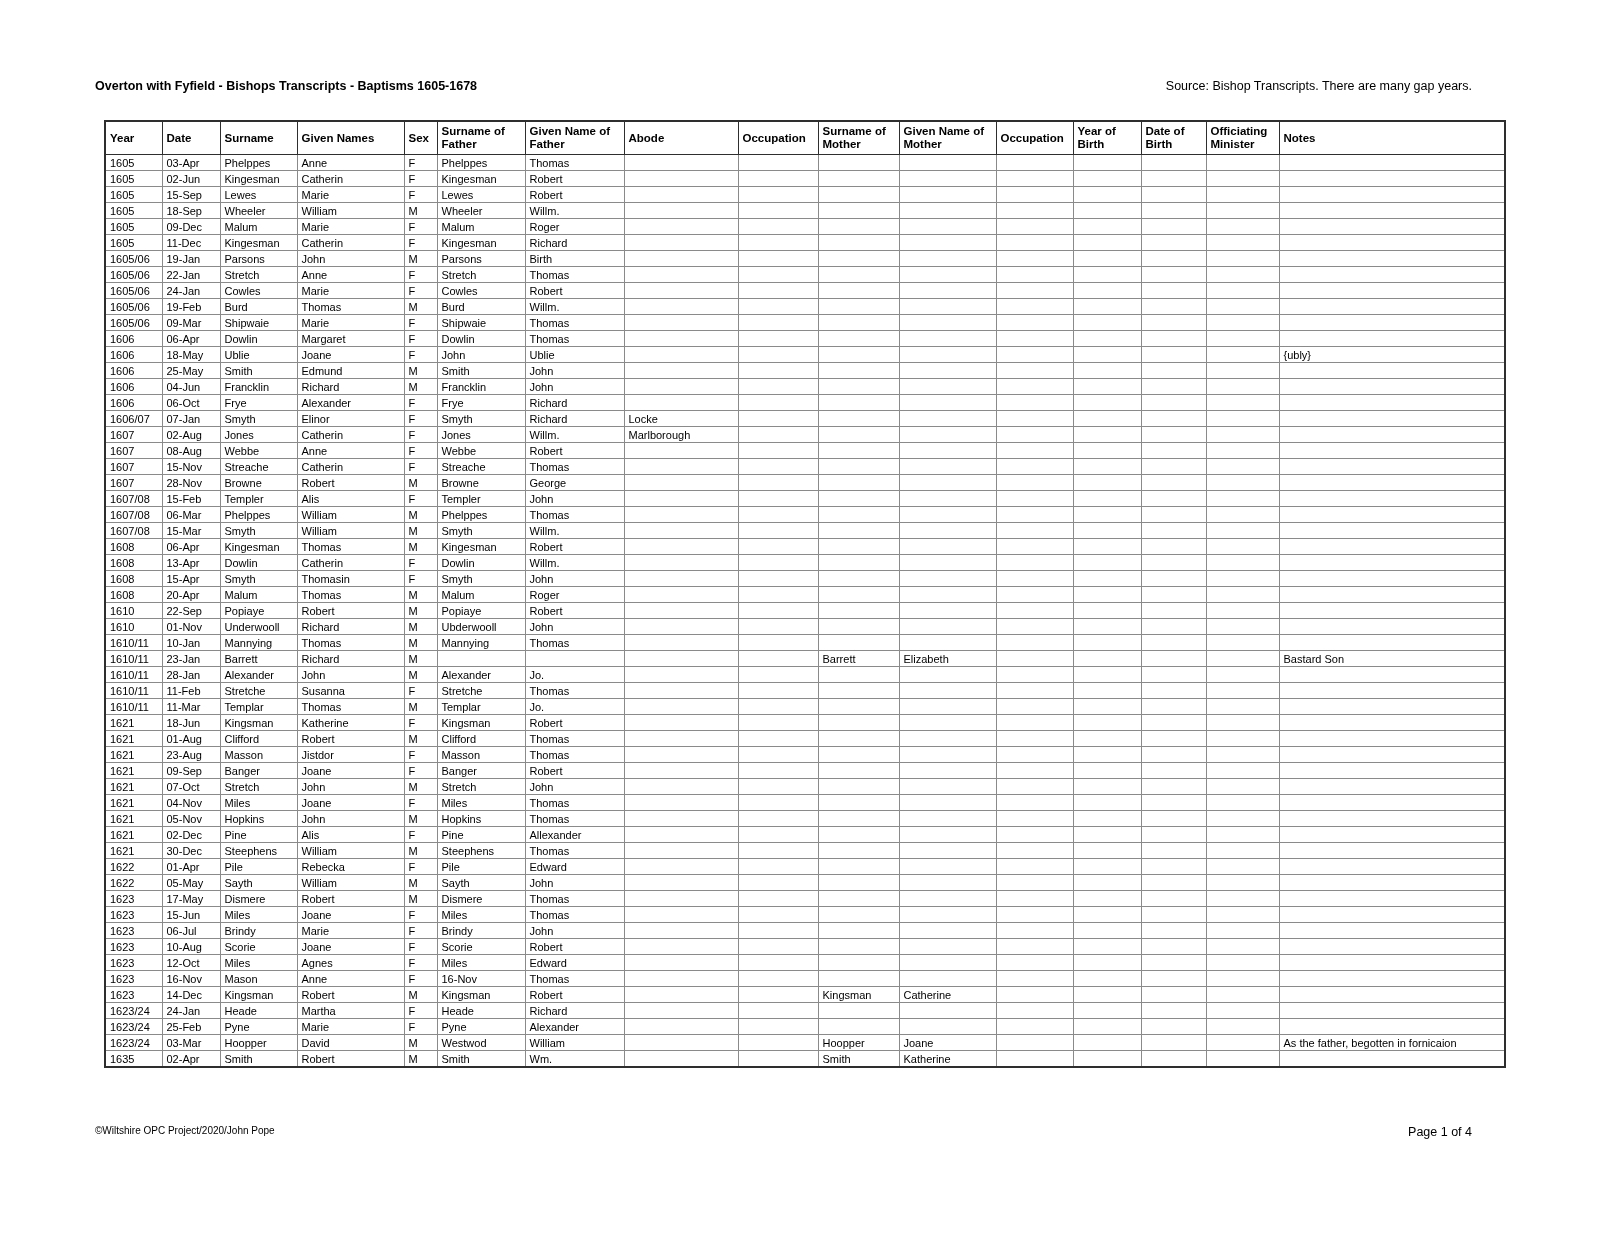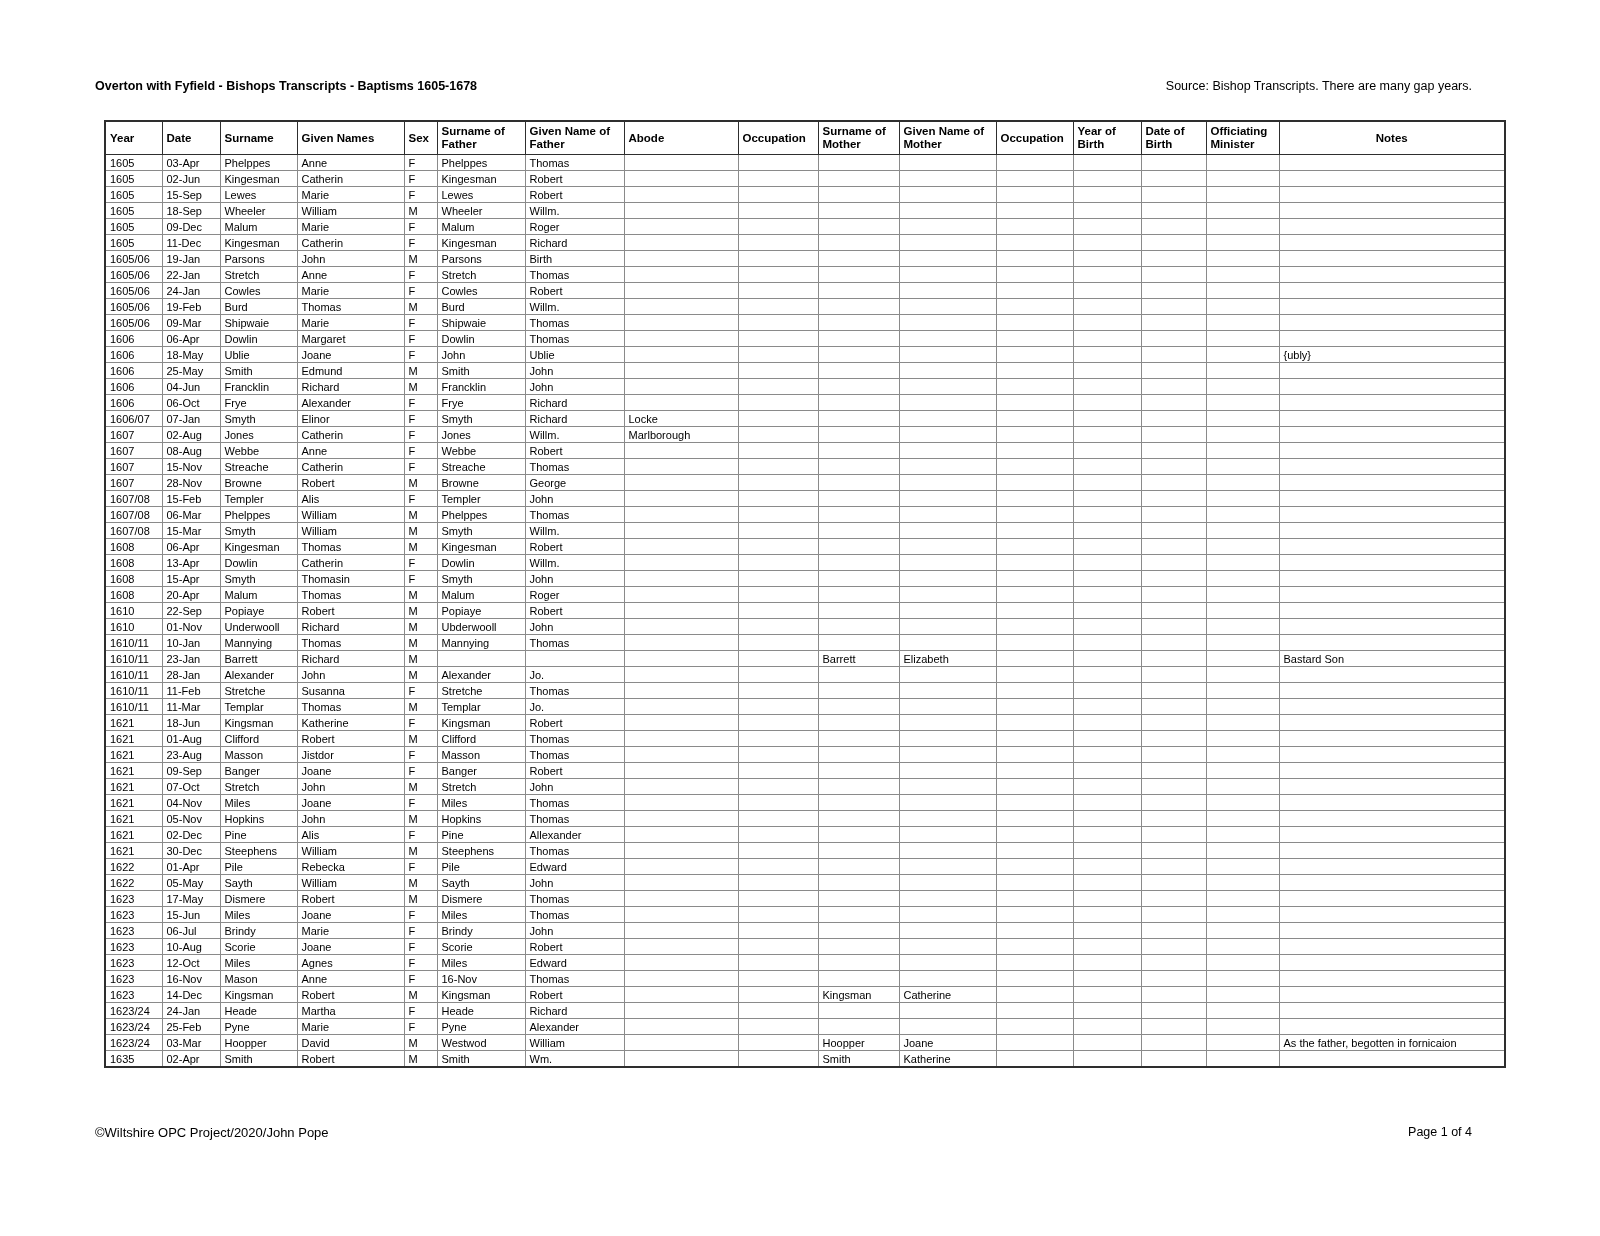--- a/index.html
+++ b/index.html
@@ -19,28 +19,28 @@
   table.records{
     border-collapse:collapse;table-layout:fixed;width:1400px;
     border:2px solid #2e2e2e;
   }
   table.records th{
     border:1px solid #2e2e2e;border-bottom:1.5px solid #2e2e2e;
     font-size:11.5px;font-weight:bold;text-align:left;
     padding:2px 4px;height:28px;vertical-align:middle;line-height:13px;
     overflow:hidden;
   }
-  table.records th:last-child{text-align:center;}
+  table.records th:last-child{}
   table.records td{
     border:1px solid #8a8a8a;
     font-size:11px;padding:0 4px;height:15px;line-height:14px;
     white-space:nowrap;overflow:hidden;vertical-align:middle;
   }
   .footer-left{
-    position:absolute;left:95px;top:1125px;font-size:13px;white-space:nowrap;
+    position:absolute;left:95px;top:1125px;font-size:10px;white-space:nowrap;
   }
   .footer-right{
     position:absolute;right:128px;top:1125px;font-size:12.5px;white-space:nowrap;margin-left:29px;
   }
 </style>
 </head>
 <body>
 
 <div class="doc-title">Overton with Fyfield - Bishops Transcripts - Baptisms 1605-1678</div>
 <div class="source-note">Source: Bishop Transcripts. There are many gap years.</div>

